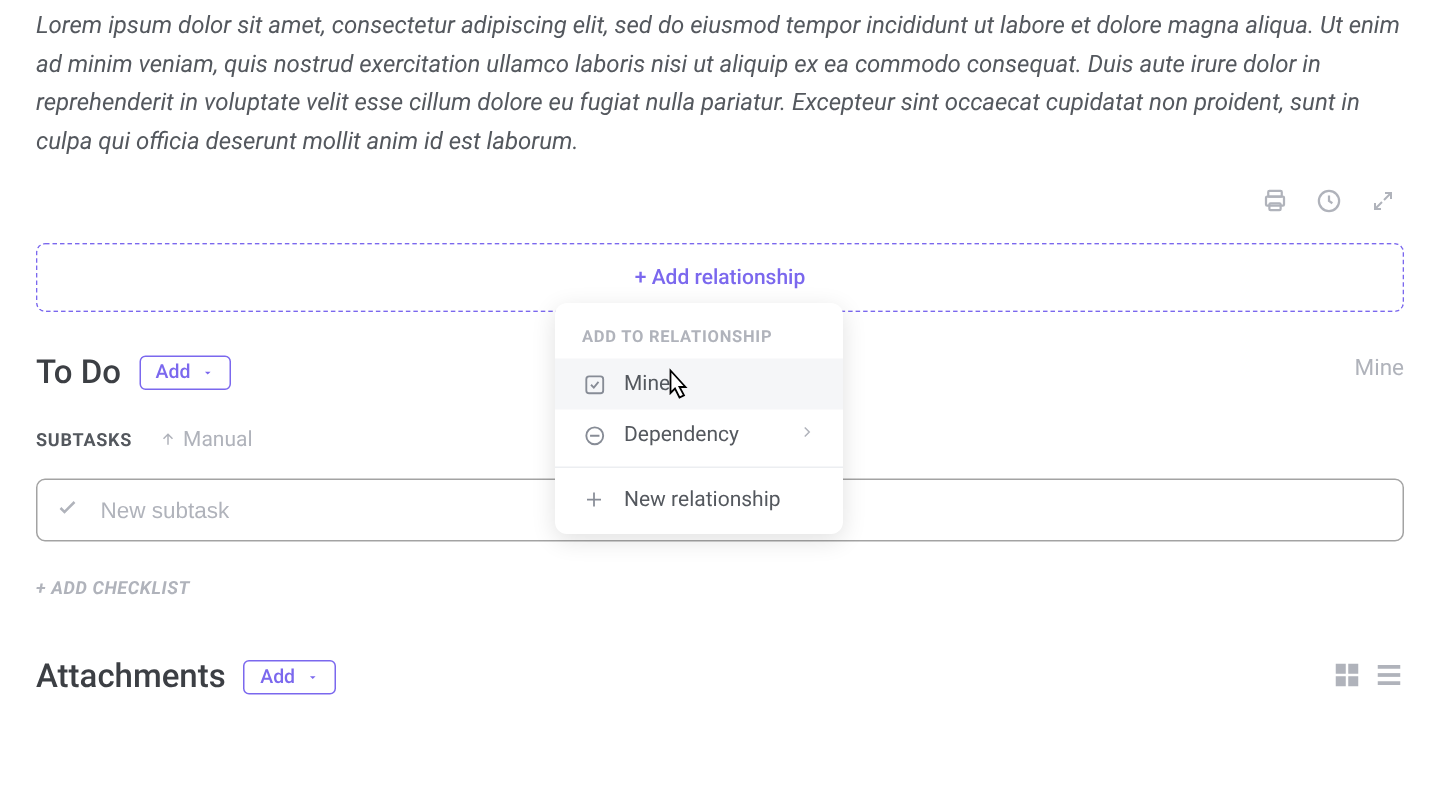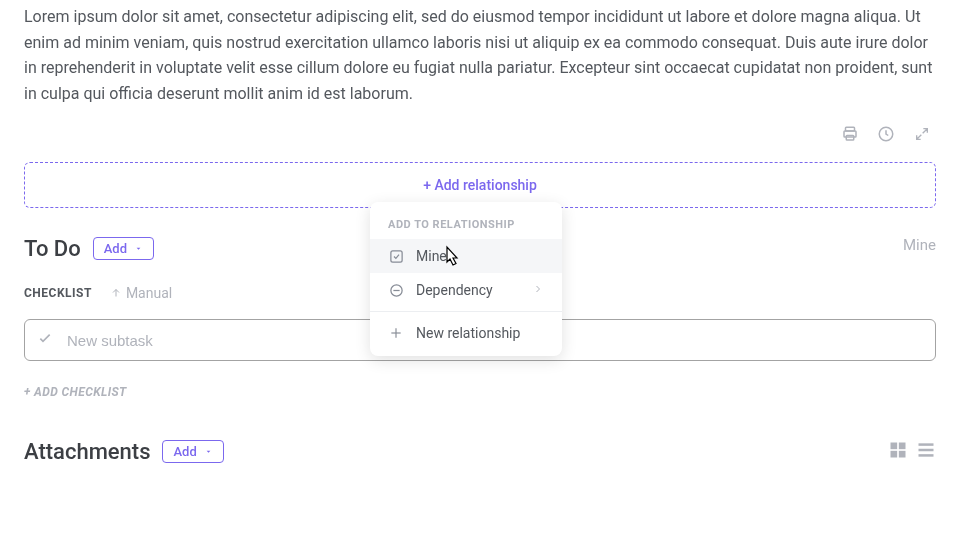--- a/index.html
+++ b/index.html
@@ -13,20 +13,21 @@
       position: relative;
     }
     .container {
       padding: 0 24px;
     }
     .description {
       font-size: 16px;
       line-height: 1.6;
       color: #54585e;
       padding-top: 4px;
+      font-style: italic;
     }
     .action-icons {
       display: flex;
       justify-content: flex-end;
       gap: 16px;
       padding: 18px 4px 0 0;
     }
     .icon-btn {
       width: 20px;
       height: 20px;
@@ -235,21 +236,21 @@
         <span>Add</span>
         <svg width="9" height="9" viewBox="0 0 24 24" fill="currentColor">
             <path d="M7 10l5 5 5-5z"></path>
           </svg>
       </span>
     </div>
     <span class="mine-label">Mine</span>
   </div>
 
   <div class="subtasks-row">
-    <span class="subtasks-label">CHECKLIST</span>
+    <span class="subtasks-label">SUBTASKS</span>
     <span class="manual-sort">
       <svg width="12" height="12" viewBox="0 0 24 24" fill="none" stroke="currentColor" stroke-width="2">
           <path d="M12 19V5M6 11l6-6 6 6"></path>
         </svg>
       <span>Manual</span>
     </span>
   </div>
 
   <div class="new-subtask-row">
     <span class="check-icon">

